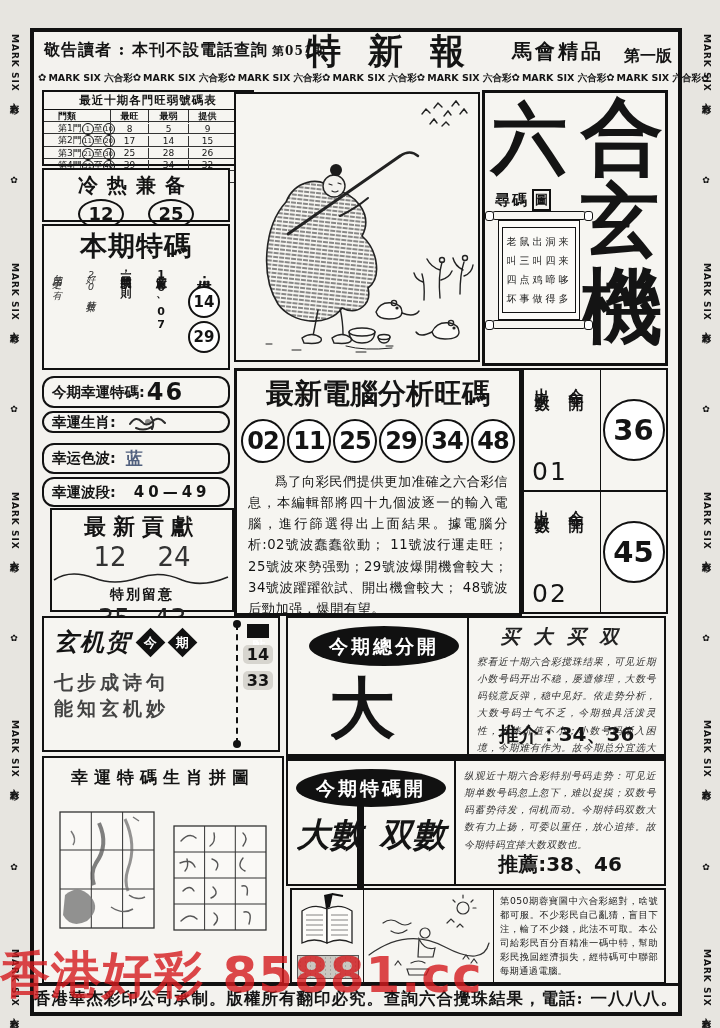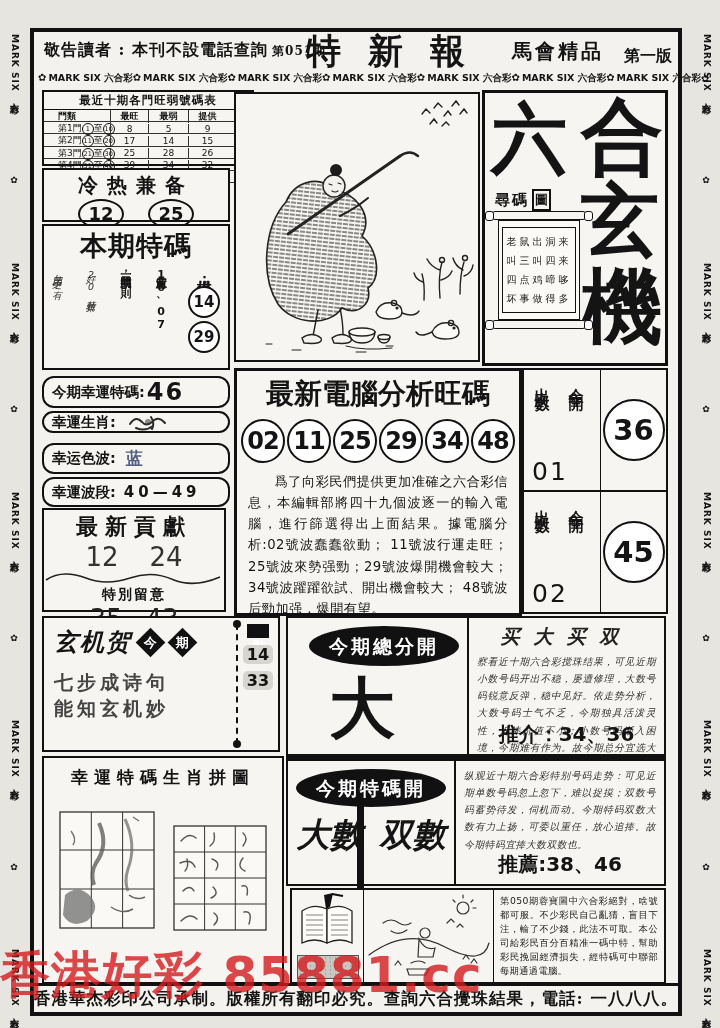--- a/index.html
+++ b/index.html
@@ -53,23 +53,23 @@
   .provide{display:flex;flex-direction:column;align-items:center;}
   .provide .plabel{writing-mode:vertical-rl;text-orientation:upright;font-size:15px;font-weight:800;}
   .pcirc{width:28px;height:28px;border:2.5px solid #111;border-radius:50%;line-height:28px;
          font-size:15px;font-weight:800;text-align:center;margin-top:3px;background:#fff;}
   
   .lrow{position:absolute;left:8px;width:188px;border:2px solid #111;border-radius:12px;
         background:#f6f5f1;display:flex;align-items:center;padding:0 8px;box-sizing:border-box;}
   .lrow .lab{font-weight:800;font-size:14.5px;white-space:nowrap;}
   .lval-big{font-size:24px;font-weight:900;letter-spacing:2px;margin-left:2px;}
   .lval-blue{font-size:17px;font-weight:700;color:#51607e;margin-left:10px;}
-  .lval-rng{font-size:15px;font-weight:600;letter-spacing:4px;margin-left:8px;}
-  
-  .contrib{left:8px;top:476px;width:184px;height:104px;text-align:center;}
+  .lval-rng{font-size:15px;font-weight:600;letter-spacing:4px;margin-left:18px;}
+  
+  .contrib{left:16px;top:476px;width:184px;height:104px;text-align:center;}
   .contrib .tt{font-size:22px;font-weight:900;letter-spacing:7px;margin-top:2px;}
   .contrib .nums{display:flex;justify-content:space-around;padding:0 26px;font-size:26px;color:#333;}
   .contrib .note-t{font-size:14px;font-weight:900;letter-spacing:2px;margin-top:1px;}
   .contrib .nums2{display:flex;justify-content:space-around;padding:0 34px;font-size:26px;color:#222;}
   
   .mystic{left:8px;top:584px;width:238px;height:136px;display:flex;}
   .mys-main{flex:1;padding:8px 2px 0 10px;}
   .mys-title{display:flex;align-items:center;gap:5px;}
   .mys-title .t1{font-size:24px;font-weight:900;font-style:italic;letter-spacing:2px;}
   .diamond{width:21px;height:21px;background:#111;transform:rotate(45deg);display:inline-flex;

